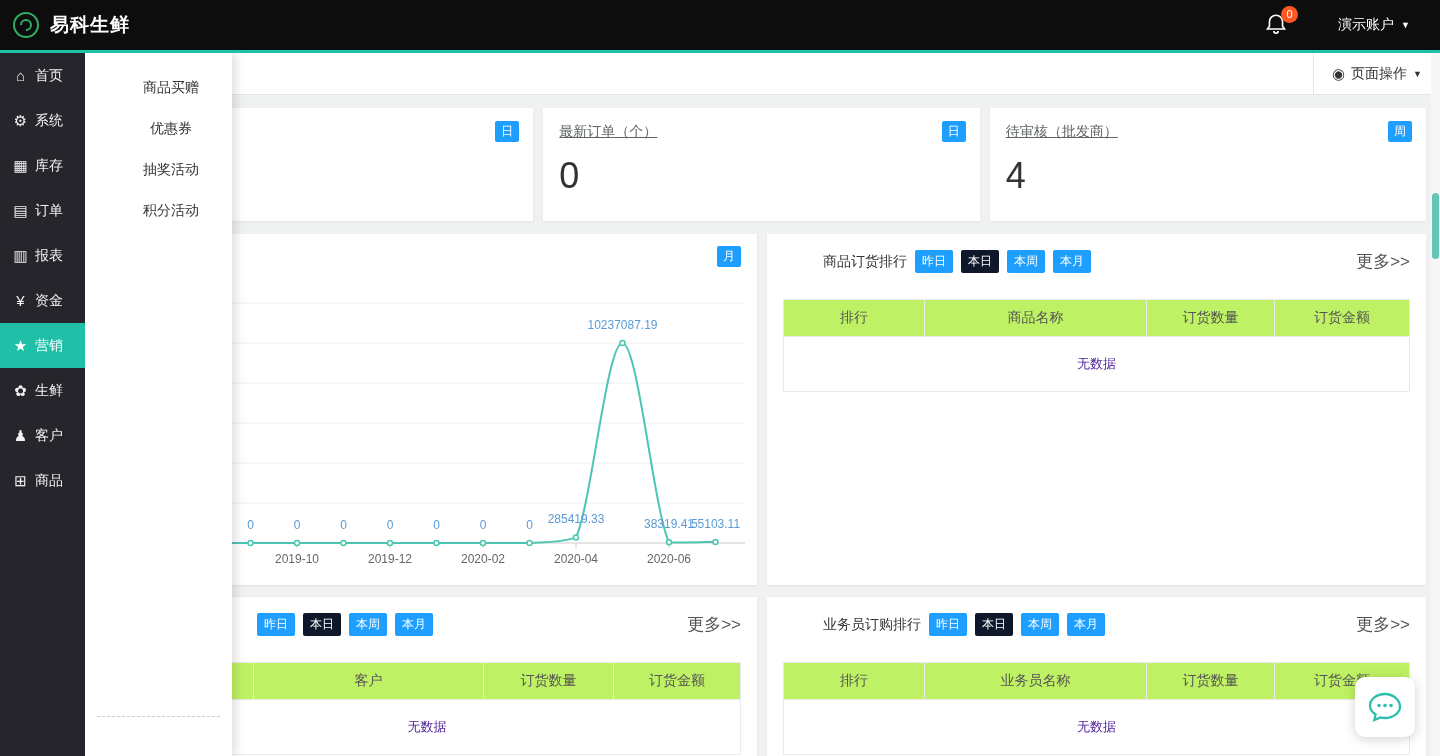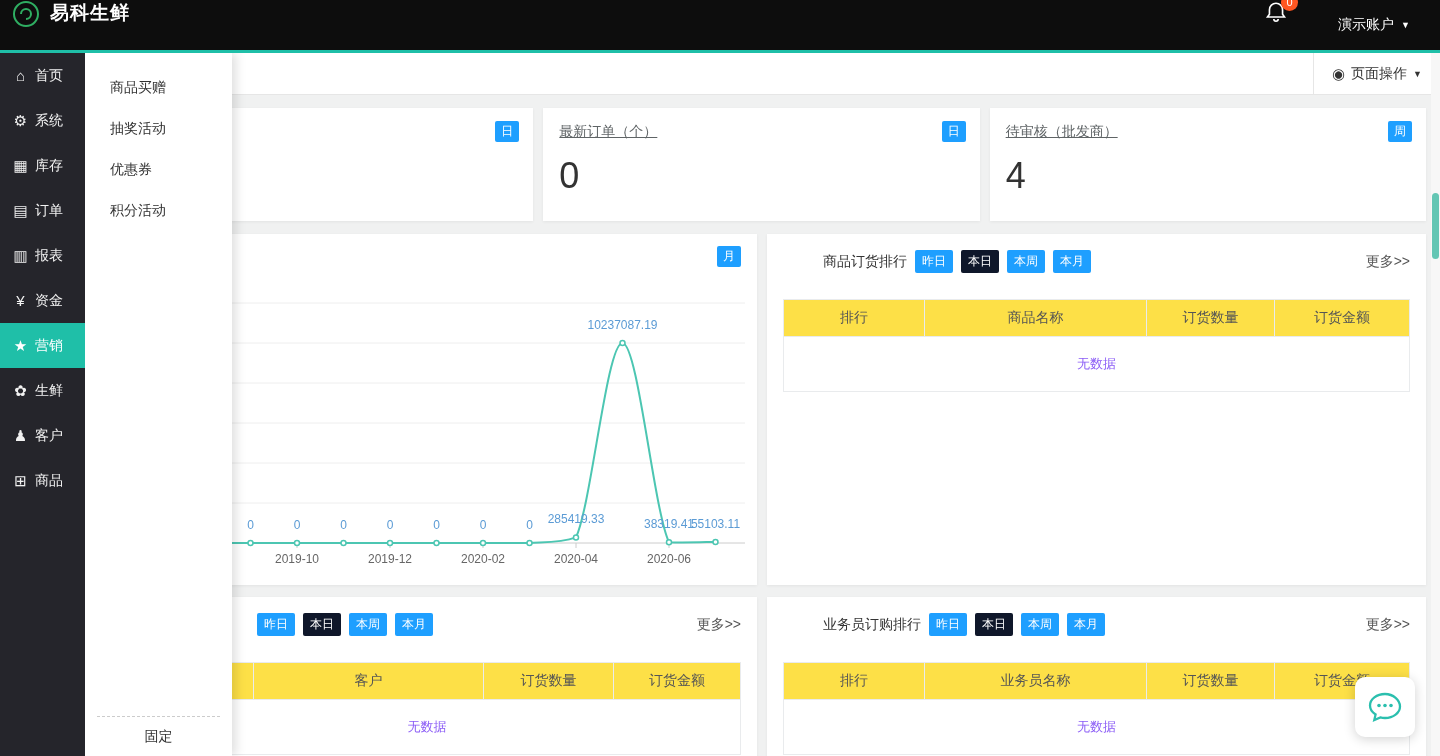--- a/index.html
+++ b/index.html
@@ -3,38 +3,38 @@
 <meta charset="utf-8">
 <style>
   * { box-sizing: border-box; margin: 0; padding: 0; }
   html,body { width:1440px; height:756px; overflow:hidden; }
   body {
     font-family:"Liberation Sans","DejaVu Sans",sans-serif;
     background:#f0f1f1; color:#333; position:relative;
   }
   
   .topbar { position:fixed; top:0; left:0; width:1440px; height:50px; background:#0d0d0d;
-    display:flex; z-index:100; padding:0 12px; }
+    display:flex; align-items:center; z-index:100; padding:0 12px; }
   .topbar .title { color:#fff; font-size:19px; font-weight:bold; margin-left:10px; letter-spacing:1px; }
   .teal-line { position:fixed; top:50px; left:0; width:1440px; height:3px; background:#1fbfa8; z-index:99; }
   .bell-wrap { margin-left:auto; position:relative; width:26px; height:26px; cursor:pointer; }
   .badge-red { position:absolute; top:-6px; right:-8px; min-width:17px; height:17px; line-height:17px;
     background:#ff5722; color:#fff; border-radius:9px; font-size:11px; text-align:center; padding:0 4px; }
   .account { color:#fff; font-size:14px; margin:0 18px 0 48px; cursor:pointer; display:flex; align-items:center; gap:7px; }
   .caret { font-size:9px; color:#fff; }
   
   .sidebar { position:fixed; top:50px; left:0; width:85px; bottom:0; background:#25252b; z-index:60; padding-top:3px; }
   .side-item { height:45px; display:flex; align-items:center; padding-left:12px; gap:6px;
     color:#f2f2f2; font-size:14px; cursor:pointer; }
   .side-item .ico { font-size:15px; width:17px; text-align:center; }
   .side-item.active { background:#1fbfa8; color:#fff; }
   
   .submenu { position:fixed; top:53px; left:85px; width:147px; bottom:0; background:#fff; z-index:55;
     box-shadow:4px 0 10px rgba(0,0,0,.13); padding-top:14px; }
-  .sub-item { height:41px; line-height:41px; padding-left:25px; font-size:14px; color:#333; cursor:pointer; }
+  .sub-item { height:41px; line-height:41px; padding-left:25px; font-size:14px; color:#333; cursor:pointer;text-align:center; }
   .sub-pin { position:absolute; bottom:0; left:0; right:0; height:39px; line-height:39px;
     text-align:center; font-size:14px; color:#333; cursor:pointer; }
   .sub-divider { position:absolute; bottom:39px; left:12px; right:12px; border-top:1px dashed #ccc; }
   
   .main { margin-left:85px; padding-top:53px; }
   .ops-bar { height:42px; background:#fff; border-bottom:1px solid #e6e6e6; display:flex; align-items:center; }
   .ops-btn { margin-left:auto; height:42px; display:flex; align-items:center; gap:6px; padding:0 18px;
     border-left:1px solid #e6e6e6; font-size:14px; color:#333; cursor:pointer; }
   .ops-btn .target { font-size:15px; }
   .ops-btn .caret { color:#333; }
@@ -54,26 +54,26 @@
   .chart-badge { position:absolute; top:12px; right:16px; background:#1e9fff; color:#fff;
     font-size:12px; padding:2px 6px; border-radius:2px; z-index:2; }
   .chart-card svg { position:absolute; left:0; top:0; }
   .rank-card { flex:1; padding:16px; overflow:hidden; }
   .rank-head { display:flex; align-items:center; }
   .rank-title { font-size:14px; color:#333;margin-left:40px; }
   .title-spacer { display:inline-block; width:96px; }
   .fbtn { margin-left:8px; background:#1e9fff; color:#fff; border:none; font-size:12px;
     padding:3px 7px; border-radius:2px; cursor:pointer; font-family:inherit; }
   .fbtn.active { background:#0f172a; }
-  .more { margin-left:auto; font-size:14px; color:#555; cursor:pointer; }
+  .more { margin-left:auto; font-size:17px; color:#555; cursor:pointer; }
   table.rank { width:100%; border-collapse:collapse; margin-top:26px; }
-  table.rank th { background:#fde047; border:1px solid #e9ebed; height:37px; font-size:14px;
+  table.rank th { background:#bef264; border:1px solid #e9ebed; height:37px; font-size:14px;
     color:#555; font-weight:400; }
   table.rank td.empty { border:1px solid #e9ebed; border-top:none; height:55px; text-align:center;
-    color:#8b5cf6; font-size:13px; }
+    color:#4c1d95; font-size:13px; }
   
   .chat-widget { position:fixed; right:25px; bottom:19px; width:60px; height:60px; background:#fff;
     border-radius:10px; box-shadow:0 2px 12px rgba(0,0,0,.18); display:flex; align-items:center;
     justify-content:center; z-index:90; cursor:pointer; }
   
   .scrollbar { position:fixed; right:0; top:53px; bottom:0; width:9px; background:#f7f7f7; z-index:80; }
   .scroll-thumb { position:absolute; top:140px; left:1px; width:7px; height:66px; background:#63c6b4;
     border-radius:4px; cursor:pointer; }
 </style>
 </head>
@@ -137,25 +137,24 @@
     <span>客户</span>
   </div>
   <div class="side-item">
     <span class="ico">⊞</span>
     <span>商品</span>
   </div>
 </div>
 
 <div class="submenu">
   <div class="sub-item">商品买赠</div>
+  <div class="sub-item">优惠券</div>
   <div class="sub-item">抽奖活动</div>
-  <div class="sub-item">优惠券</div>
   <div class="sub-item">积分活动</div>
   <div class="sub-divider"></div>
-  <div class="sub-pin">固定</div>
 </div>
 
 <div class="main">
   <div class="ops-bar">
     <div class="ops-btn">
       <span class="target">◉</span>
       <span>页面操作</span>
       <span class="caret">▼</span>
     </div>
   </div>

